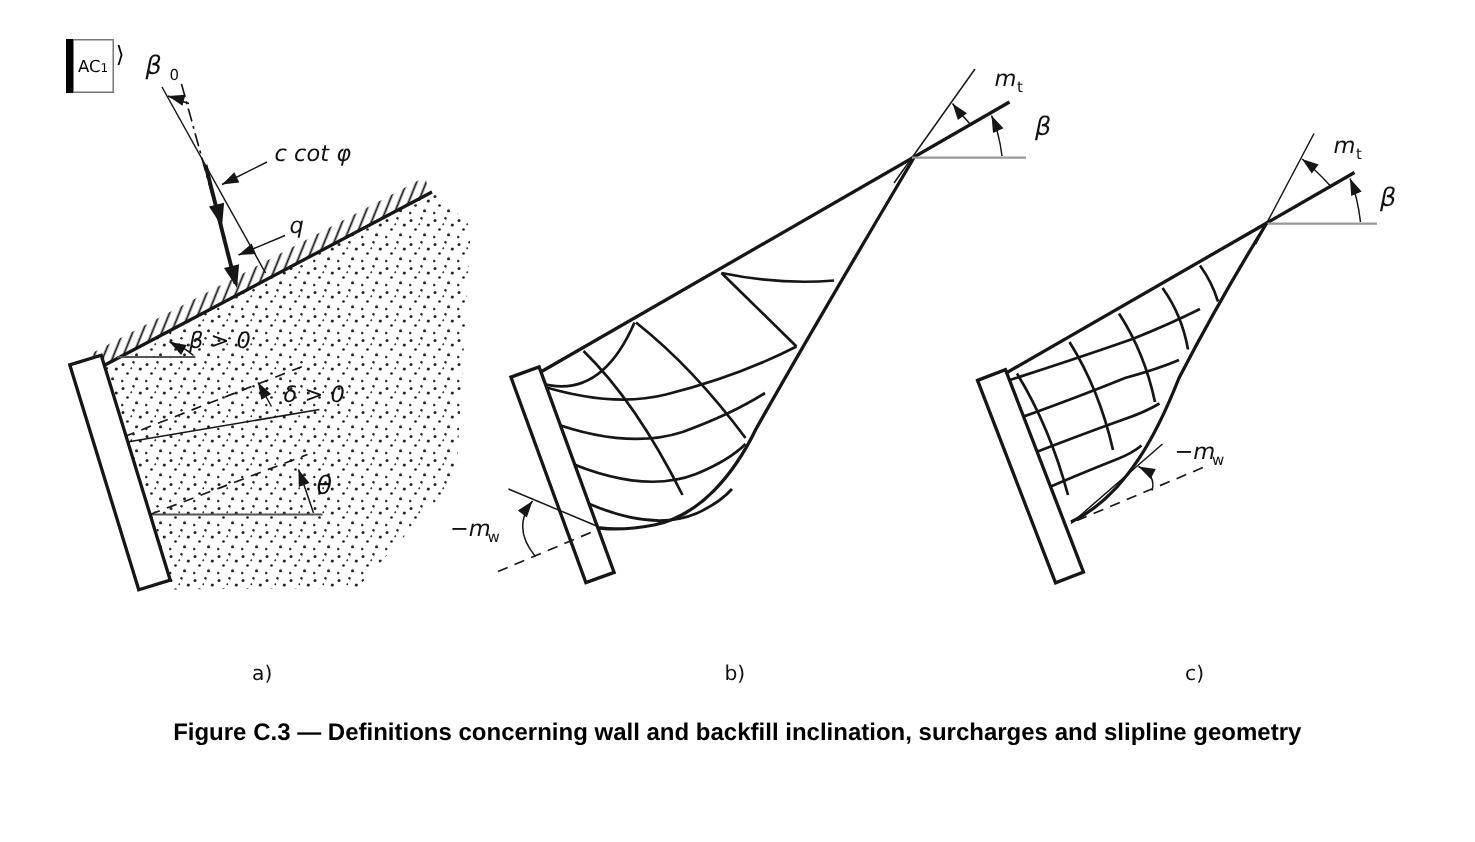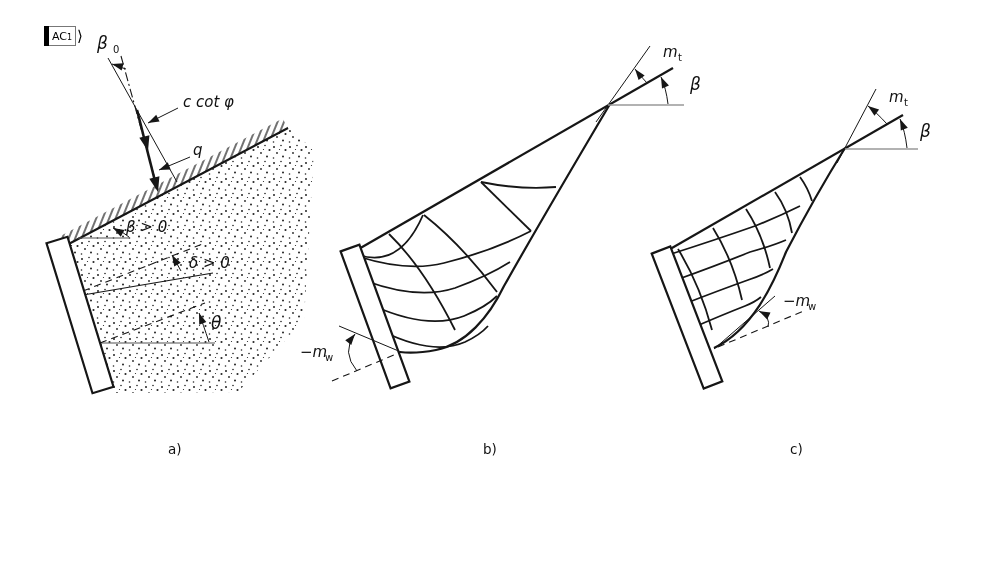--- a/index.html
+++ b/index.html
@@ -12,21 +12,21 @@
   .dash{stroke-dasharray:7 5;}
   .dashdot{stroke-dasharray:9 3 2 3;}
   .gray{stroke:#999;}
   .thinref{stroke:#555;}
   .ah{fill:#161616;stroke:none;}
   .wall{fill:#fff;stroke:#161616;stroke-width:2.2;}
   text{fill:#111;}
   .lbl{font-family:"DejaVu Sans",sans-serif;font-style:italic;font-size:15px;}
   .lbl-lg{font-family:"DejaVu Sans",sans-serif;font-style:italic;font-size:17px;}
   .sub{font-family:"DejaVu Sans",sans-serif;font-style:normal;font-size:10px;}
-  .ac-badge{position:absolute;left:44px;top:26px;display:flex;align-items:stretch;height:20px;}
+  .ac-badge{position:absolute;left:44px;top:26px;display:flex;align-items:stretch;height:36px;}
   .ac-bar{width:5px;background:#000;}
   .ac-box{border:1px solid #777;border-left:none;padding:0 3px;display:flex;align-items:center;
           font-size:11px;color:#000;line-height:1;}
   .ac-box sub{font-size:8px;line-height:1;transform:translateY(2px);}
   .ac-chev{font-size:15px;line-height:20px;margin-left:1px;color:#000;}
   .sublabel{position:absolute;font-size:13.5px;color:#111;}
   .caption{position:absolute;left:0;right:0;top:477px;text-align:center;}
   .caption-inner{display:inline-block;max-width:845px;font-weight:bold;font-size:16px;
                  line-height:1.45;color:#000;font-family:"Liberation Sans","DejaVu Sans",sans-serif;}
 </style>
@@ -176,14 +176,17 @@
     <span>AC</span>
         <sub>1</sub>
   </div>
   <div class="ac-chev">⟩</div>
 </div>
 
 <span class="sublabel" style="left:168px;top:441px;">a)</span>
 <span class="sublabel" style="left:483px;top:441px;">b)</span>
 <span class="sublabel" style="left:790px;top:441px;">c)</span>
 
+<div class="caption">
+  <div class="caption-inner">Figure C.3 — Definitions concerning wall and backfill inclination, surcharges and slipline geometry</div>
+</div>
 
 </div>
 
 </body></html>

